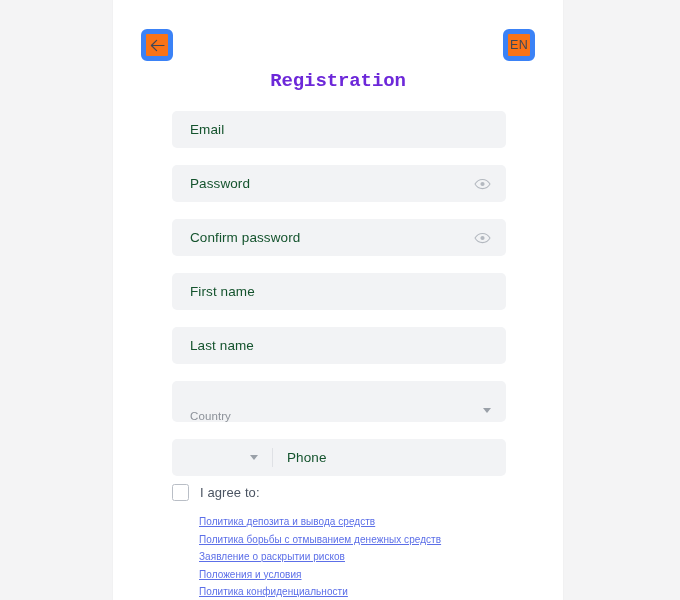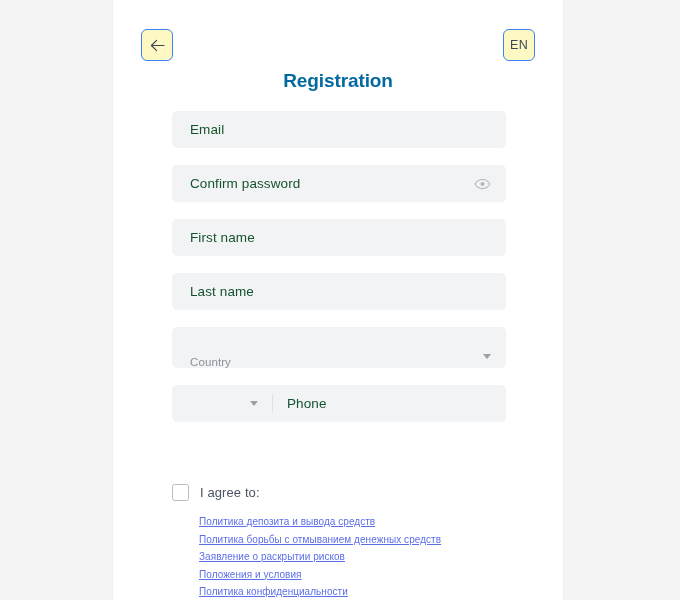--- a/index.html
+++ b/index.html
@@ -38,22 +38,22 @@
     position: absolute;
     left: 0;
     top: 29px;
     width: 450px;
     height: 34px;
   }
   .icon-btn {
     position: absolute;
     width: 32px;
     height: 32px;
-    background: #fef9c3;
-    border: 1px solid #3b82f6;
+    background: #f97316;
+    border: 5px solid #3b82f6;
     border-radius: 6px;
     box-sizing: border-box;
     display: flex;
     align-items: center;
     justify-content: center;
     cursor: pointer;
   }
   .icon-btn.back { left: 28px; top: 0; }
   .icon-btn.lang { right: 28px; top: 0; }
   .lang-label {
@@ -65,22 +65,23 @@
   .back-arrow { display: block; }
 
   .title {
     position: absolute;
     left: 0;
     top: 70px;
     width: 450px;
     text-align: center;
     font-size: 19px;
     font-weight: bold;
-    color: #0369a1;
+    color: #6d28d9;
     letter-spacing: -0.1px;
+    font-family: Liberation Mono, monospace;
   }
 
   
   .form {
     position: absolute;
     left: 59px;
     top: 111px;
     width: 334px;
   }
 
@@ -238,20 +239,29 @@
     </div>
 
     <div class="title">Registration</div>
 
     <div class="form">
 
       <div class="field">
         <span class="ph">Email</span>
       </div>
 
+      <div class="field">
+        <span class="ph">Password</span>
+        <span class="eye-wrap">
+          <svg width="17" height="12" viewBox="0 0 17 12" fill="none">
+            <path d="M1 6C1 6 3.7 1.4 8.5 1.4C13.3 1.4 16 6 16 6C16 6 13.3 10.6 8.5 10.6C3.7 10.6 1 6 1 6Z" stroke="#b3b8bf" stroke-width="1.05" stroke-linecap="round" stroke-linejoin="round"></path>
+            <circle cx="8.5" cy="6" r="2.1" fill="#b3b8bf"></circle>
+          </svg>
+        </span>
+      </div>
 
       <div class="field">
         <span class="ph">Confirm password</span>
         <span class="eye-wrap">
           <svg width="17" height="12" viewBox="0 0 17 12" fill="none">
             <path d="M1 6C1 6 3.7 1.4 8.5 1.4C13.3 1.4 16 6 16 6C16 6 13.3 10.6 8.5 10.6C3.7 10.6 1 6 1 6Z" stroke="#b3b8bf" stroke-width="1.05" stroke-linecap="round" stroke-linejoin="round"></path>
             <circle cx="8.5" cy="6" r="2.1" fill="#b3b8bf"></circle>
           </svg>
         </span>
       </div>

